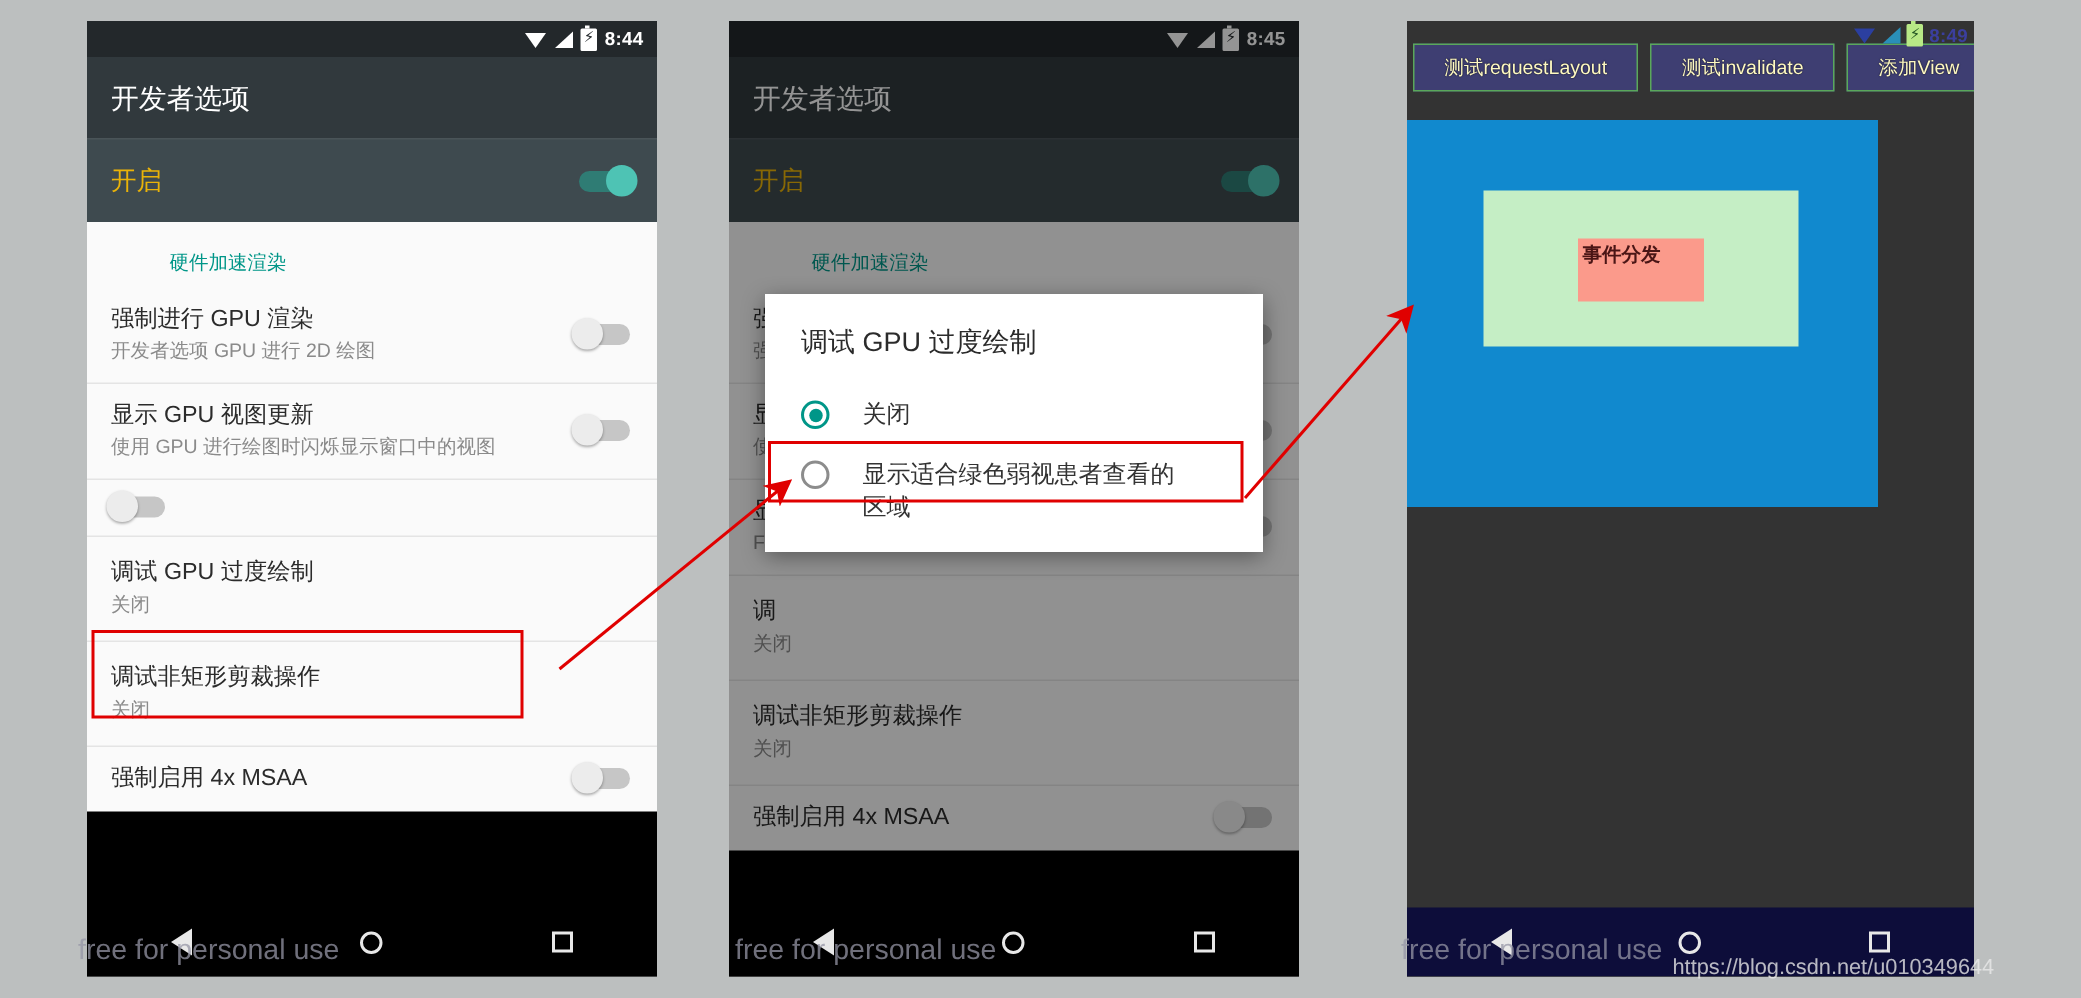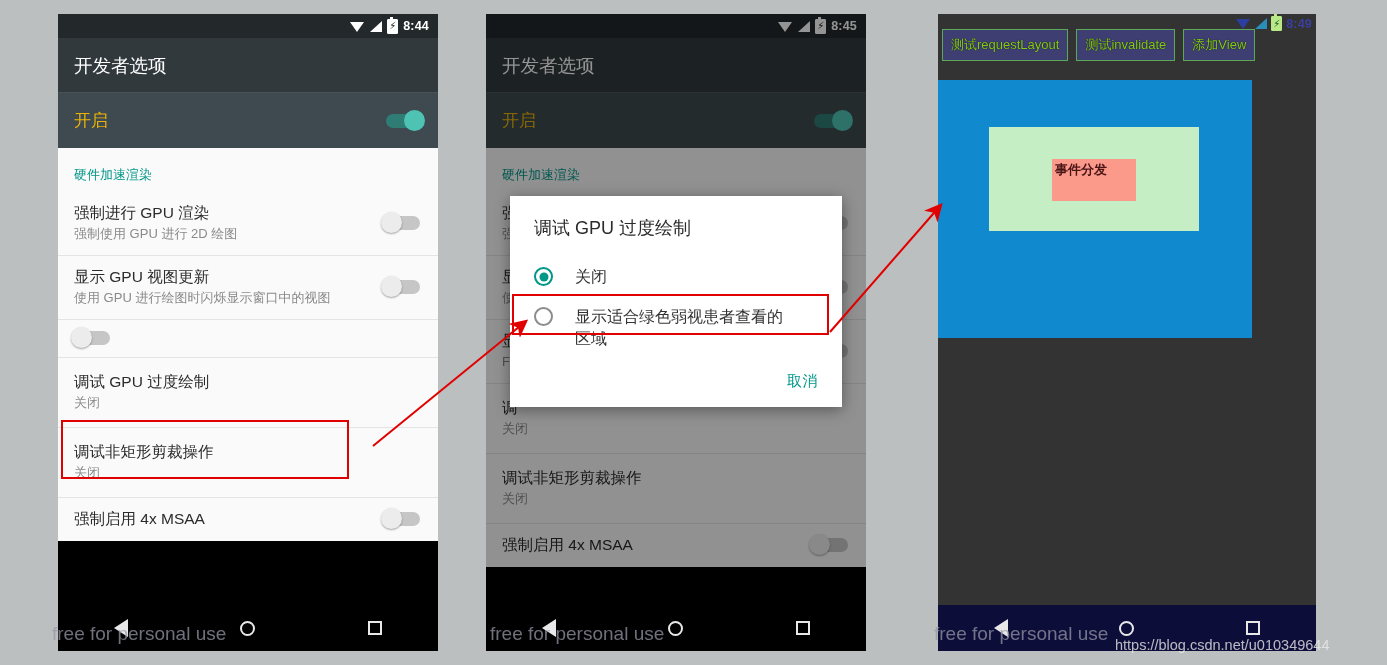--- a/index.html
+++ b/index.html
@@ -106,20 +106,21 @@
   
   .list {
     background: #fafafa;
     position: relative;
   }
   .section-head {
     color: #009688;
     font-size: 13px;
     padding: 18px 16px 8px 16px;
     font-weight: normal;
+    margin-left: 39px;
   }
   .row {
     position: relative;
     display: flex; align-items: center; justify-content: space-between;
     padding: 11px 16px 12px 16px;
     border-top: 1px solid #e4e4e4;
     box-sizing: border-box;
   }
   .row.no-top { border-top: none; }
   .row-text { display: flex; flex-direction: column; }
@@ -220,23 +221,23 @@
   .ico-batt-o::after { background: #b8e986; }
   .ico-batt-o .bolt { color: #225522; }
 
   .btnrow {
     position: absolute; left: 4px; top: 15px; right: 4px;
     display: flex; gap: 8px;
   }
   .abtn {
     background: #3e3e72;
     border: 1.5px solid #5aa85a;
-    color: #84cc16;
+    color: #fef9c3;
     font-size: 13px;
-    padding: 6px 8px;
+    padding: 6px 20px;
     white-space: nowrap;
     box-sizing: border-box;
     text-shadow: 0 0 1px #000;
   }
   .bluebox {
     position: absolute; left: 0; top: 66px; width: 314px; height: 258px;
     background: #1189ce;
   }
   .greenbox {
     position: absolute; left: 51px; top: 47px; width: 210px; height: 104px;
@@ -312,21 +313,21 @@
           <span class="knob"></span>
         </span>
     </div>
 
     <div class="list">
       <div class="section-head">硬件加速渲染</div>
 
       <div class="row no-top">
         <span class="row-text">
           <span class="row-title">强制进行 GPU 渲染</span>
-          <span class="row-sub">强制使用 GPU 进行 2D 绘图</span>
+          <span class="row-sub">开发者选项 GPU 进行 2D 绘图</span>
         </span>
         <span class="switch-off">
             <span class="knob"></span>
           </span>
       </div>
 
       <div class="row">
         <span class="row-text">
           <span class="row-title">显示 GPU 视图更新</span>
           <span class="row-sub">使用 GPU 进行绘图时闪烁显示窗口中的视图</span>
@@ -455,23 +456,20 @@
         <span class="radio sel"></span>
         <span class="opt-label">关闭</span>
       </div>
 
 
       <div class="opt" style="padding-top:6px;">
         <span class="radio"></span>
         <span class="opt-label" style="max-width:220px;">显示适合绿色弱视患者查看的区域</span>
       </div>
 
-      <div class="dialog-actions">
-        <span class="dialog-cancel">取消</span>
-      </div>
     </div>
 
     <div class="navbar">
       <span class="nav-back"></span>
       <span class="nav-home"></span>
       <span class="nav-recent"></span>
     </div>
   </div>
 
   <div class="phone" id="phone3">

